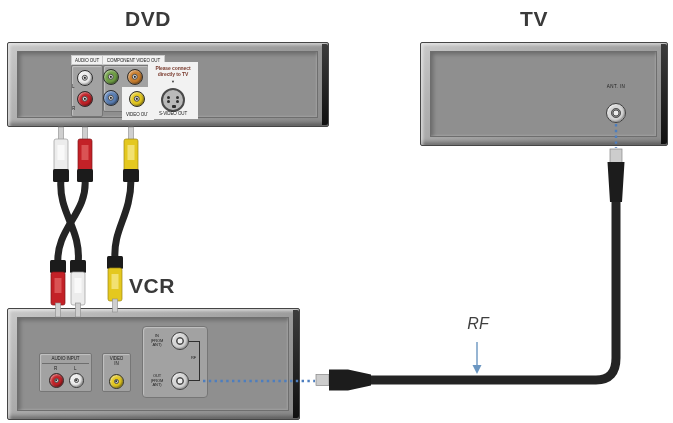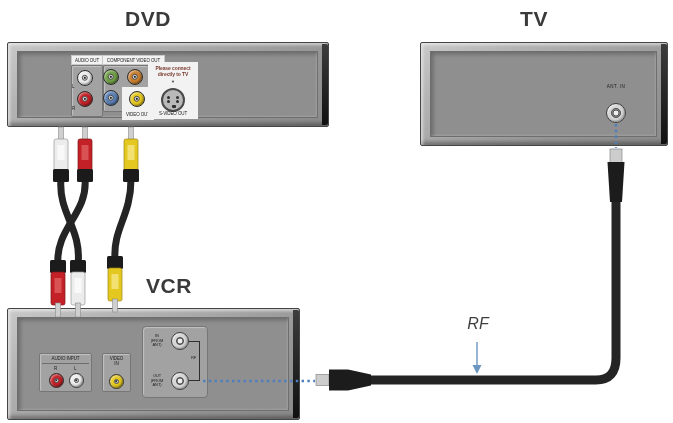--- a/index.html
+++ b/index.html
@@ -26,21 +26,21 @@
   #dvd  { left: 7px;  top: 42px;  width: 322px; height: 85px;  }
   #tv   { left: 420px; top: 42px; width: 248px; height: 104px; }
   #vcr  { left: 7px;  top: 308px; width: 293px; height: 112px; }
   
   .title {
     position: absolute; font-weight: bold; font-size: 21px; color: #3a3a3a;
     text-align: center; letter-spacing: .5px;
   }
   #dvd-title { left: 100px; top: 7px;  width: 96px; }
   #tv-title  { left: 486px; top: 7px;  width: 96px; text-align: center; }
-  #vcr-title { left: 126px; top: 274px; width: 52px; margin-left: 17px; }
+  #vcr-title { left: 126px; top: 274px; width: 52px; }
   
   .tiny { position: absolute; font-size: 5px; line-height: 6px; color: #1c1c1c;
           letter-spacing: -0.1px; white-space: nowrap; text-align: center; }
   .preline { white-space: pre-line; }
   .strip { position: absolute; background: #f2f2f2; border: 1px solid #c9c9c9; }
   .subpanel { position: absolute; background: #a2a2a2; border: 1px solid #767676;
               border-radius: 2px; box-shadow: inset 1px 1px 1px rgba(255,255,255,.35); }
   .whitebox { position: absolute; background: #f2f2f2; }
   
   .jack { position: absolute; border-radius: 50%; border: 1px solid #2e2e2e;

